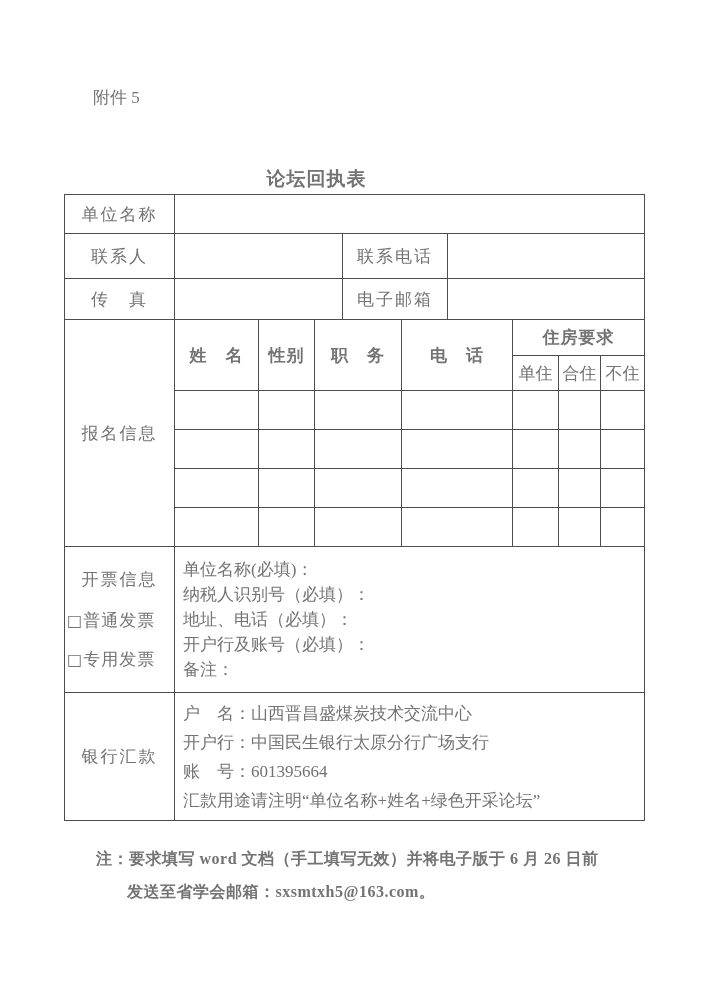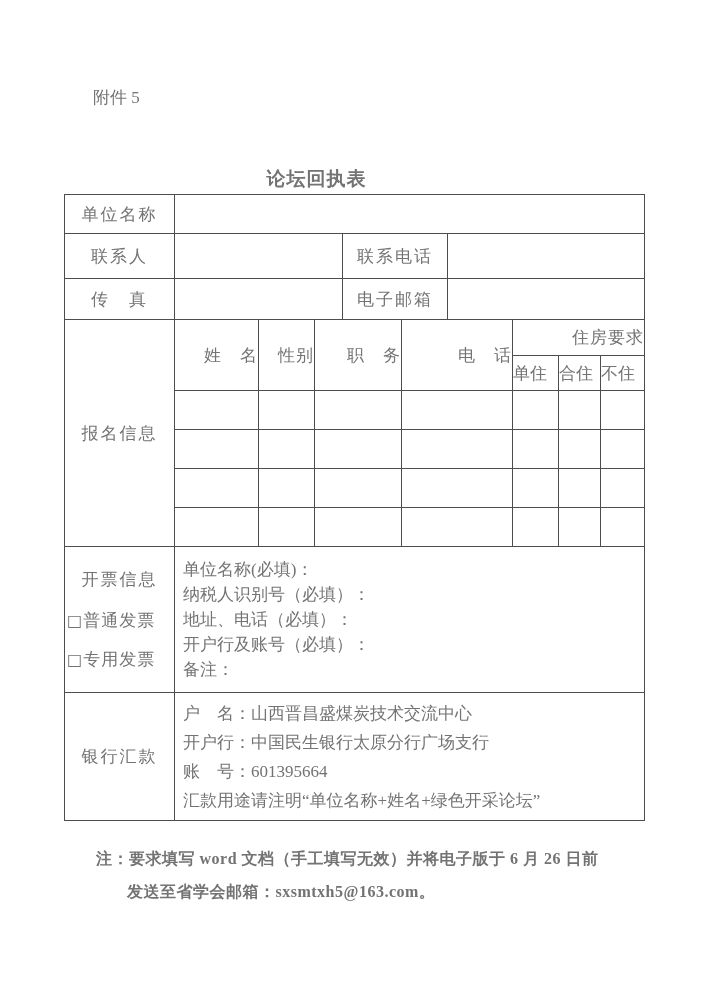--- a/index.html
+++ b/index.html
@@ -54,25 +54,26 @@
     border: 1px solid #4d4d4d;
     padding: 0;
     vertical-align: middle;
     font-size: 17px;
   }
   td.lbl {
     text-align: center;
     letter-spacing: 2px;
   }
   td.hdr {
-    text-align: right;
+    text-align: center;
     letter-spacing: 1px;
+    font-weight: bold;
   }
   td.sub {
-    text-align: left;
+    text-align: center;
     font-size: 13px;
     letter-spacing: 0;
   }
   td.section {
     text-align: center;
     letter-spacing: 2px;
   }
   .inv-left {
     text-align: left;
   }

